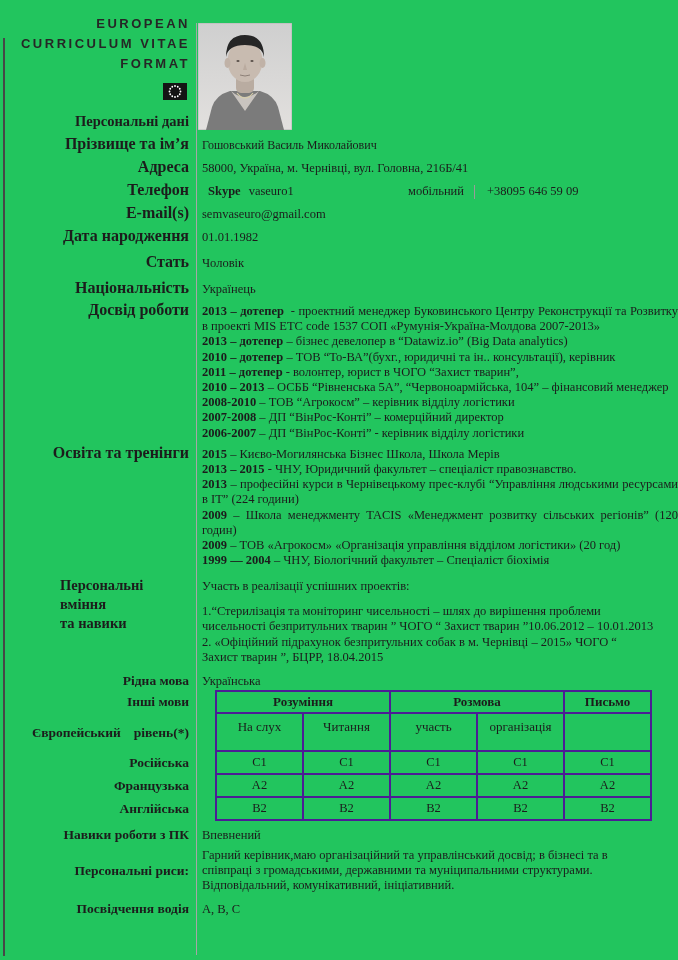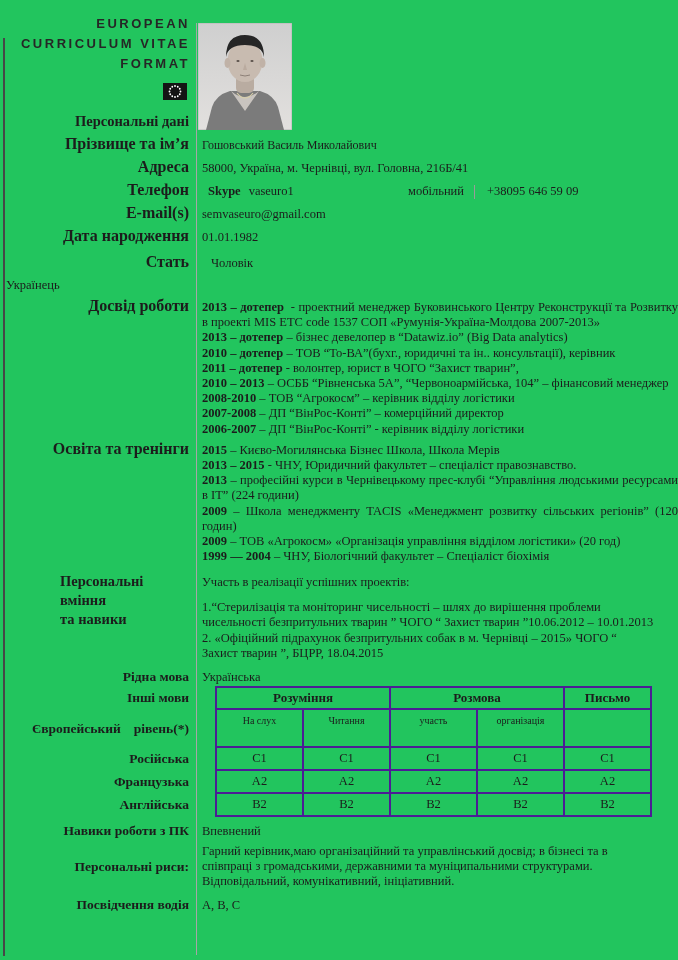--- a/index.html
+++ b/index.html
@@ -33,21 +33,21 @@
   .row{display:flex;align-items:baseline;}
   .lbl{
     width:196px;box-sizing:border-box;flex:0 0 196px;
     text-align:right;padding-right:7px;
     font-weight:bold;font-size:16px;line-height:19px;
   }
   .lbl.small{font-size:13.5px;}
   .val{flex:1;padding-left:6px;font-size:12.5px;line-height:15px;}
   .val.name{font-size:12px;}
   .mt4{margin-top:4px;} .mt2{margin-top:2px;} .mt5{margin-top:3px;}
-  .mt6{margin-top:6px;} .mt7{margin-top:7px;gap:9px;} .mt8{margin-top:8px;}
+  .mt6{margin-top:6px;} .mt7{margin-top:7px;} .mt8{margin-top:8px;}
 
   
   .phone-val{display:flex;align-items:baseline;}
   .skype-grp{width:206px;box-sizing:border-box;padding-left:6px;}
   .skype-lbl{font-weight:bold;}
   .skype-val{margin-left:8px;}
   .mobile-lbl{width:62px;}
   .pdiv{width:1px;height:14px;background:#9a9a9a;align-self:center;margin-left:4px;}
   .phone-num{margin-left:12px;}
 
@@ -75,21 +75,21 @@
   .slot-h1{height:23px;}
   .slot-h2{height:38px;flex-direction:row;align-items:flex-end;justify-content:center;line-height:15px;gap:13px;}
   .slot-r{height:23px;}
   .lang-table-wrap{padding-left:19px;}
   table.langs{border-collapse:collapse;}
   table.langs th,table.langs td{
     border:2px solid #4c1d95;width:87px;box-sizing:border-box;
     text-align:center;font-size:12.5px;padding:0;
   }
   table.langs th{font-weight:bold;font-size:13px;height:22px;}
-  table.langs tr.subhead td{height:38px;vertical-align:top;padding-top:5px;font-size:10px;}
+  table.langs tr.subhead td{height:38px;vertical-align:top;padding-top:5px;font-size:13px;}
   table.langs tr.data td{height:23px;}
 
   
   .traits-row{align-items:center;}
   .traits{max-width:445px;}
 </style>
 </head>
 <body>
 
 <div class="page">
@@ -172,20 +172,21 @@
   </div>
   <div class="row mt4">
     <div class="lbl">Дата народження</div>
     <div class="val">01.01.1982</div>
   </div>
   <div class="row mt7">
     <div class="lbl">Стать</div>
     <div class="val">Чоловік</div>
   </div>
   <div class="row mt7">
+    <div class="lbl">Національність</div>
     <div class="val">Українець</div>
   </div>
 
   <div class="row mt5">
     <div class="lbl">Досвід роботи</div>
     <div class="val entries">
       <p><b>2013 – дотепер</b>&nbsp; <span>- проектний менеджер Буковинського Центру Реконструкції та Розвитку в проекті MIS ETC code 1537 СОП «Румунія-Україна-Молдова 2007-2013»</span></p>
       <p><b>2013 – дотепер</b> <span>– бізнес девелопер в “Datawiz.io” (Big Data analytics)</span></p>
       <p><b>2010 – дотепер</b> <span>– ТОВ “То-ВА”(бухг., юридичні та ін.. консультації), керівник</span></p>
       <p><b>2011 – дотепер</b> <span>- волонтер, юрист в ЧОГО “Захист тварин”,</span></p>

